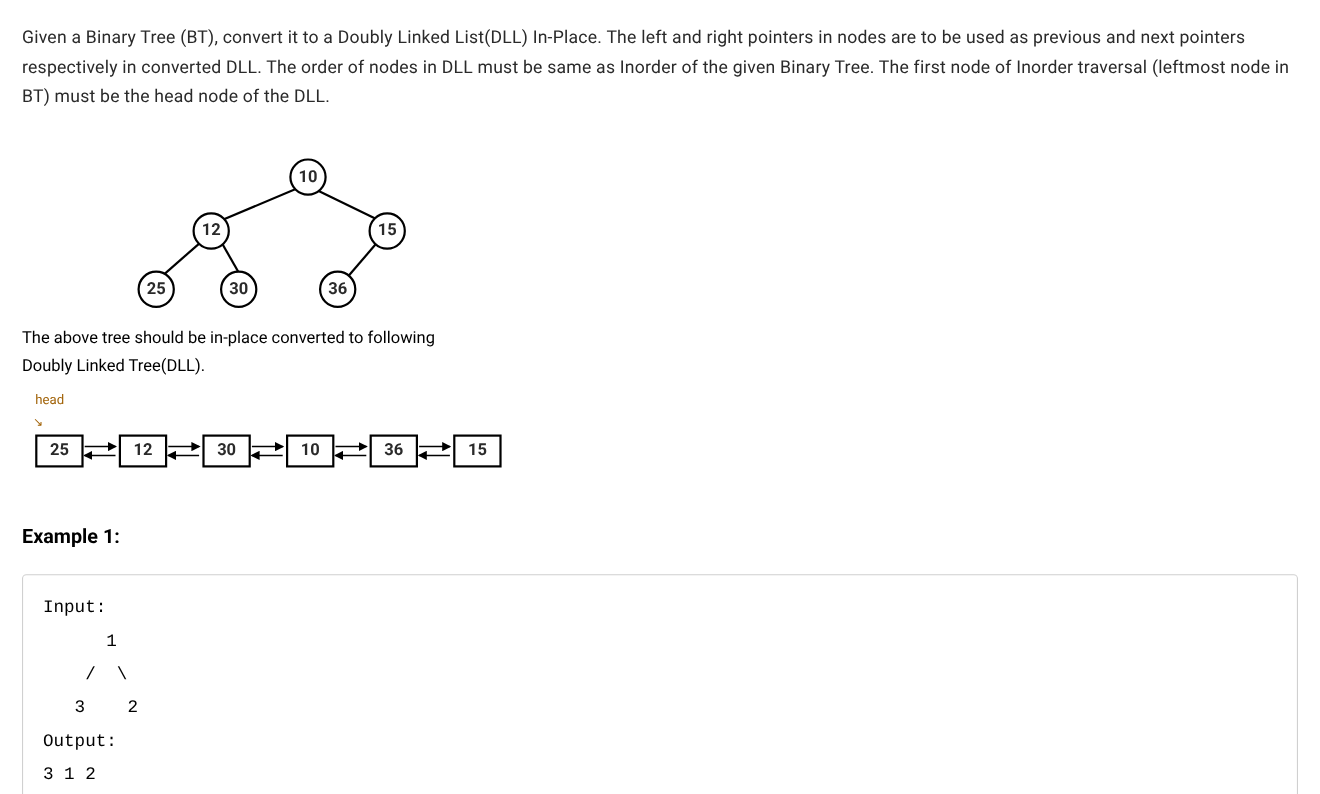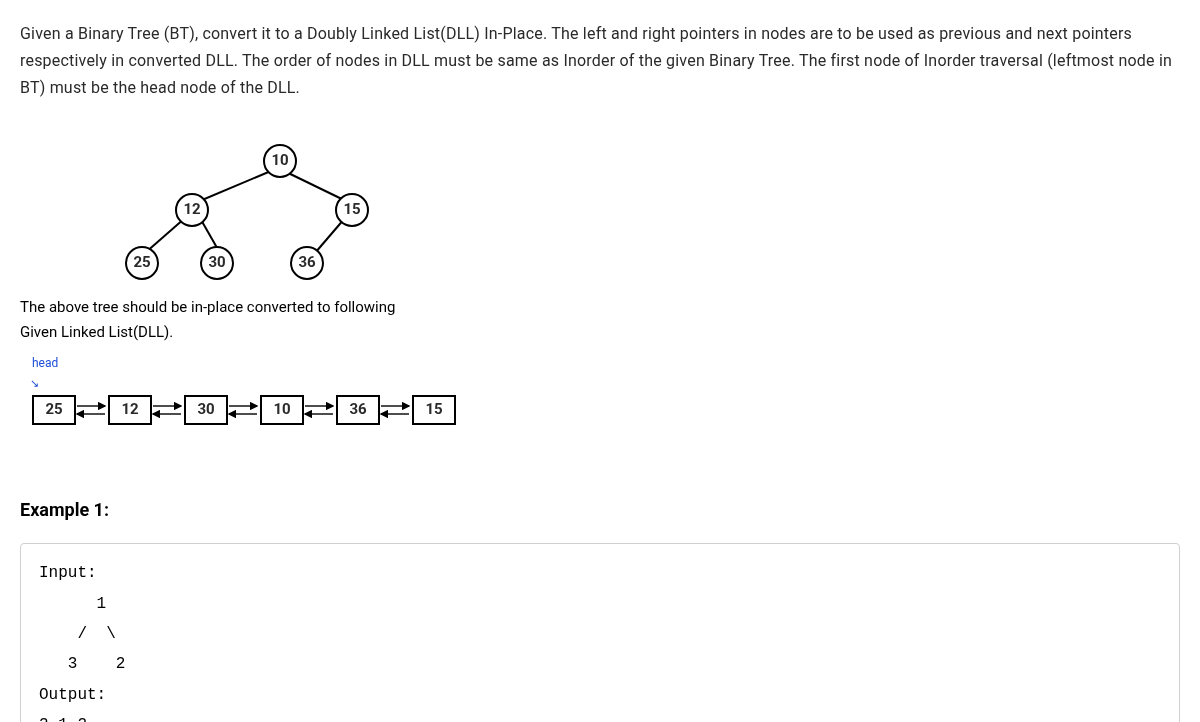--- a/index.html
+++ b/index.html
@@ -51,21 +51,21 @@
     font-weight: normal;
     margin-top: 6px;
     font-size: 15px;
     color: #000;
     line-height: 1.3;
   }
   .head-label {
     font-size: 12px;
     margin-top: 10px;
     margin-left: 12px;
-    color: #1d4ed8;
+    color: #a16207;
   }
   .dll-holder {
     position: relative;
     height: 40px;
     margin-top: 2px;
     margin-bottom: 30px;
   }
   .dll-node {
     position: absolute;
     width: 44px;
@@ -82,21 +82,21 @@
     position: absolute;
     top: 0;
     left: 0;
     width: 500px;
     height: 40px;
     pointer-events: none;
   }
   .example-heading {
     font-weight: bold;
     font-size: 18px;
-    margin-top: 61px;
+    margin-top: 40px;
     margin-bottom: 18px;
     color: #000;
   }
   .code-block {
     border: 1px solid #d0d0d0;
     border-radius: 4px;
     padding: 14px 18px;
     font-family: "Courier New", Courier, monospace;
     font-size: 16px;
     line-height: 1.9;
@@ -126,21 +126,21 @@
   </svg>
   <div class="tree-node" style="left:243px;top:6px;">10</div>
   <div class="tree-node" style="left:155px;top:55px;">12</div>
   <div class="tree-node" style="left:315px;top:55px;">15</div>
   <div class="tree-node" style="left:105px;top:108px;">25</div>
   <div class="tree-node" style="left:180px;top:108px;">30</div>
   <div class="tree-node" style="left:270px;top:108px;">36</div>
 </div>
 
 <div class="caption">The above tree should be in-place converted to following</div>
-<div class="caption">Given Linked List(DLL).</div>
+<div class="caption">Doubly Linked Tree(DLL).</div>
 
 <div class="head-label">
   <span>head</span>
   <div class="arrow-head" style="position:relative;top:2px;left:-2px;">↘</div>
 </div>
 
 <div class="dll-holder">
   <svg class="dll-svg">
     <defs>
       <marker id="arrR" markerWidth="6" markerHeight="6" refX="5" refY="3" orient="auto">

